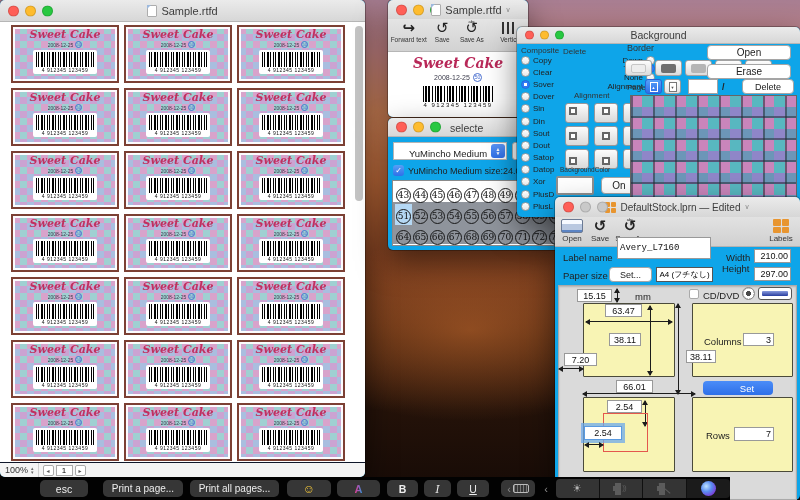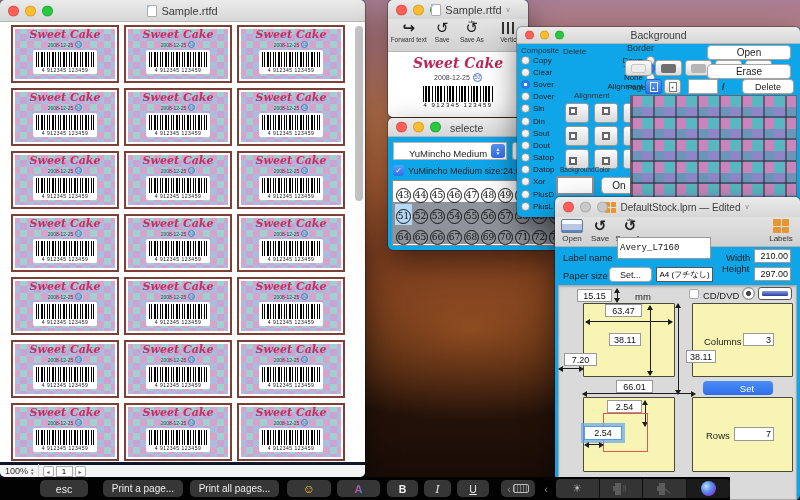--- a/index.html
+++ b/index.html
@@ -33,21 +33,21 @@
   .sticker{ width:108px; height:58px; border:2px solid #7c4034; box-shadow:inset 0 0 0 2px rgba(255,255,255,.95);
     background:repeating-conic-gradient(#9fd0d2 0% 25%, #cba3d2 25% 50%, #a9bedf 50% 75%, #d8a3cb 75% 100%);
     background-size:14px 14px; overflow:hidden; text-align:center; }
   .st-title{ font-family:"DejaVu Serif",serif; font-style:italic; font-weight:bold; font-size:11px; line-height:13px; color:#c03060; margin-top:1px; }
   .st-date{ font-size:5px; color:#3c3c4c; display:flex; align-items:center; justify-content:center; gap:2px; line-height:6px; }
   .st-badge{ width:7px; height:7px; border:1px solid #4a6fd0; border-radius:50%; color:#4a6fd0; font-size:4px; line-height:5px; display:inline-block; }
   .st-code{ width:64px; margin:2px auto 0; background:#fff; border-radius:2px; padding:2px 3px 1px; }
   .st-bars{ height:15px; background:repeating-linear-gradient(90deg,#000 0 1px,#fff 1px 2px,#000 2px 3px,#fff 3px 5px,#000 5px 7px,#fff 7px 8px,#000 8px 9px,#fff 9px 11px); }
   .st-digits{ font-size:5px; line-height:5px; margin-top:1px; color:#111; letter-spacing:.5px; white-space:nowrap; }
   #doc-scroll{ position:absolute; right:2px; top:26px; width:8px; height:175px; border-radius:4px; background:#c3c3c3; }
-  #doc-status{ position:absolute; left:0; bottom:0; width:100%; height:15px; background:#f4f4f4; border-top:3px solid #0f172a;
+  #doc-status{ position:absolute; left:0; bottom:0; width:100%; height:15px; background:#f4f4f4; border-top:1px solid #0f172a;
     display:flex; align-items:center; font-size:9px; color:#333; }
   .stepper{ display:flex; flex-direction:column; font-size:5px; line-height:4px; color:#666; margin-left:3px; }
   .vdiv{ width:1px; height:15px; background:#d0d0d0; margin:0 4px; }
   .pgbtn-s{ width:11px; height:11px; border:1px solid #aaa; border-radius:2px; background:#fff; font-size:6px; color:#555;
     display:flex; align-items:center; justify-content:center; }
   #page-input{ width:17px; height:11px; border:1px solid #aaa; font-size:8px; text-align:center; margin:0 2px; padding:0; }
 
   
   #win-editor{ left:388px; top:0; width:140px; height:117px; z-index:2; }
   #win-editor .titlebar{ height:19px; border-bottom:none; }

